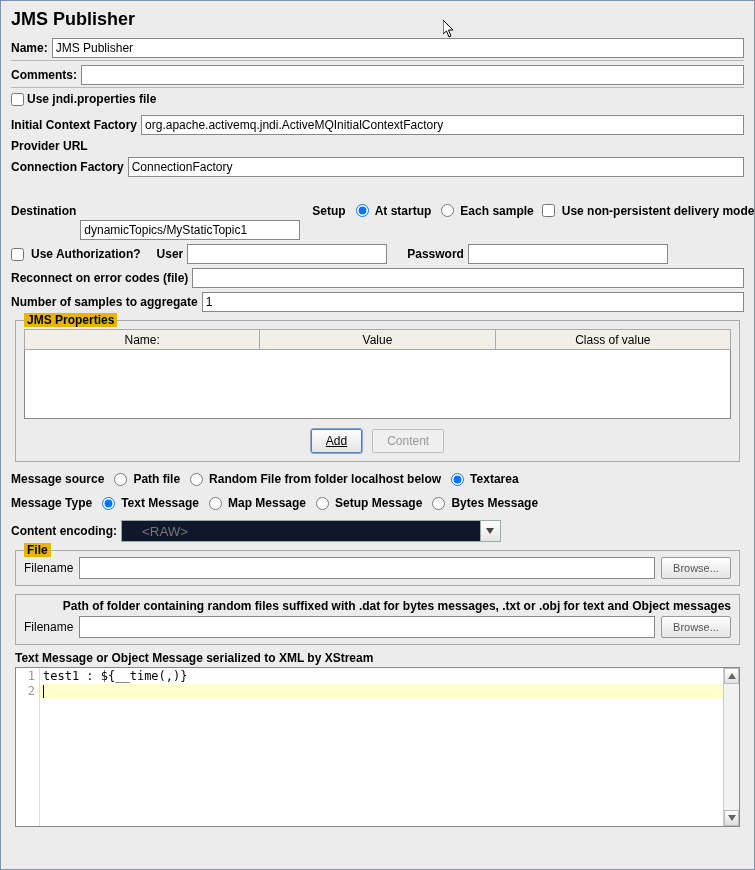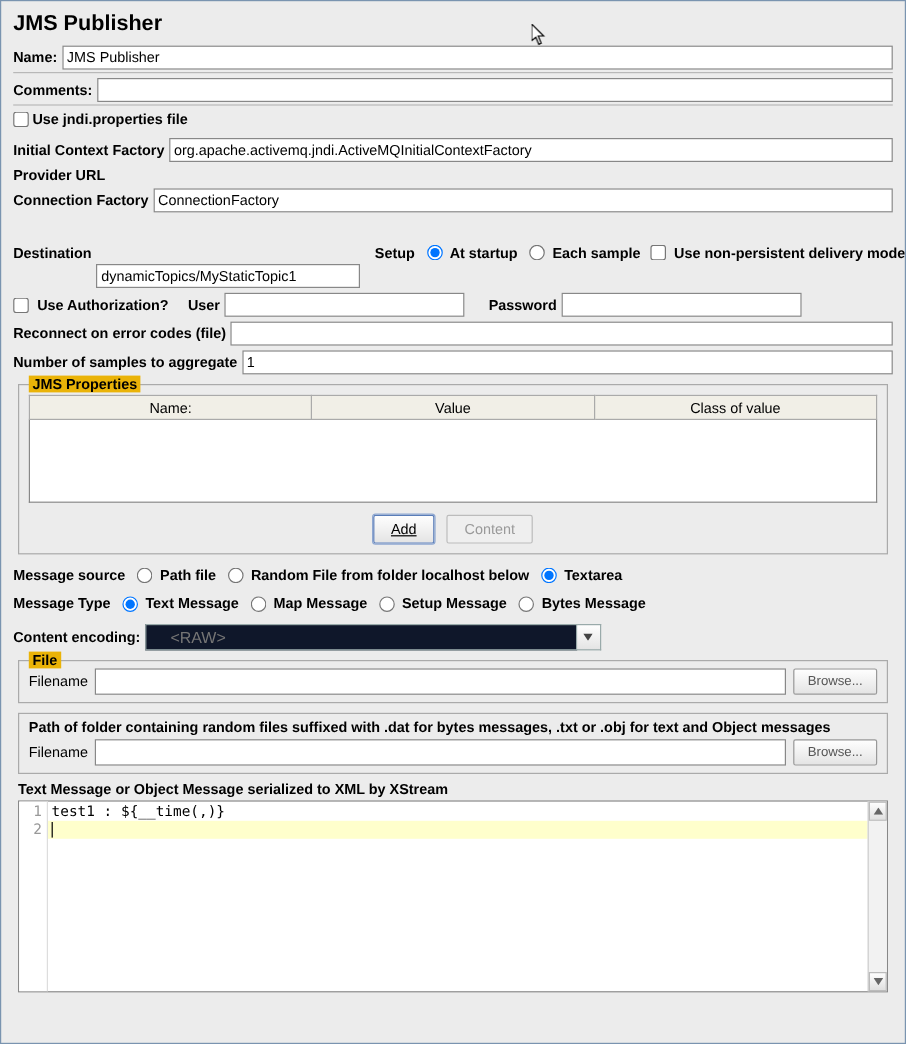--- a/index.html
+++ b/index.html
@@ -163,20 +163,21 @@
     font-size: 11px;
     color: #555;
     border: 1px solid #999;
     background: linear-gradient(#fefefe,#e4e4e4);
     border-radius: 2px;
   }
   .folder-desc {
     font-weight: bold;
     font-size: 12px;
     margin-bottom: 3px;
+    text-align: right;
   }
   .editor-label {
     font-weight: bold;
     font-size: 12px;
     margin: 6px 4px 2px 4px;
   }
   .editor {
     border: 1px solid #888;
     margin: 0 4px;
     height: 160px;

